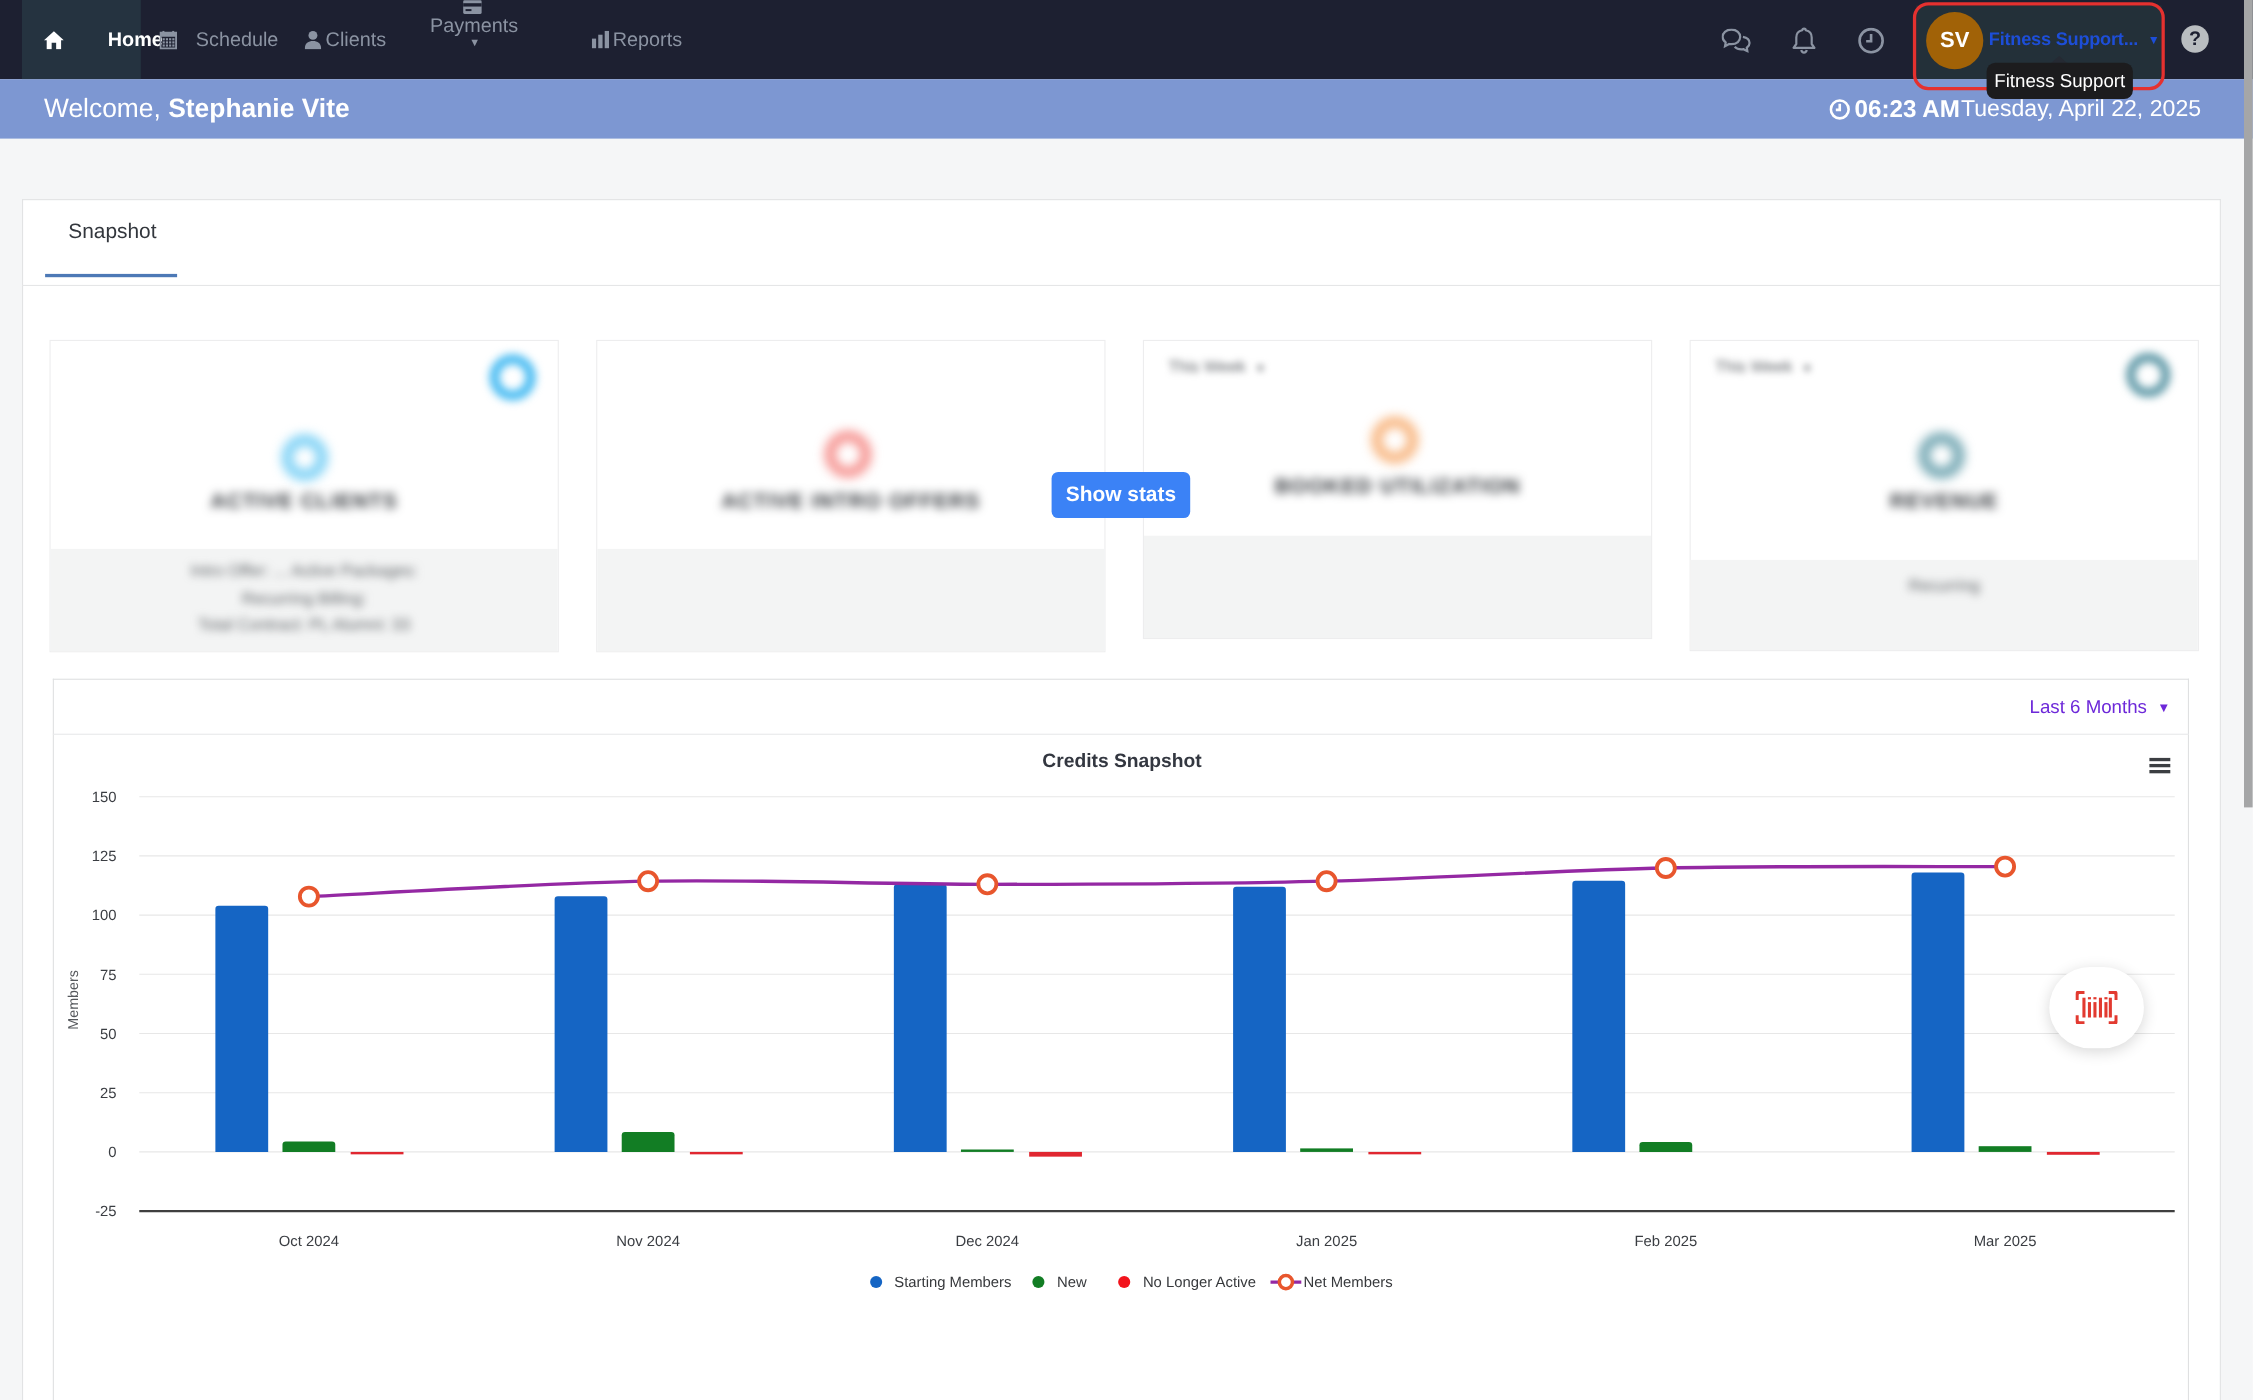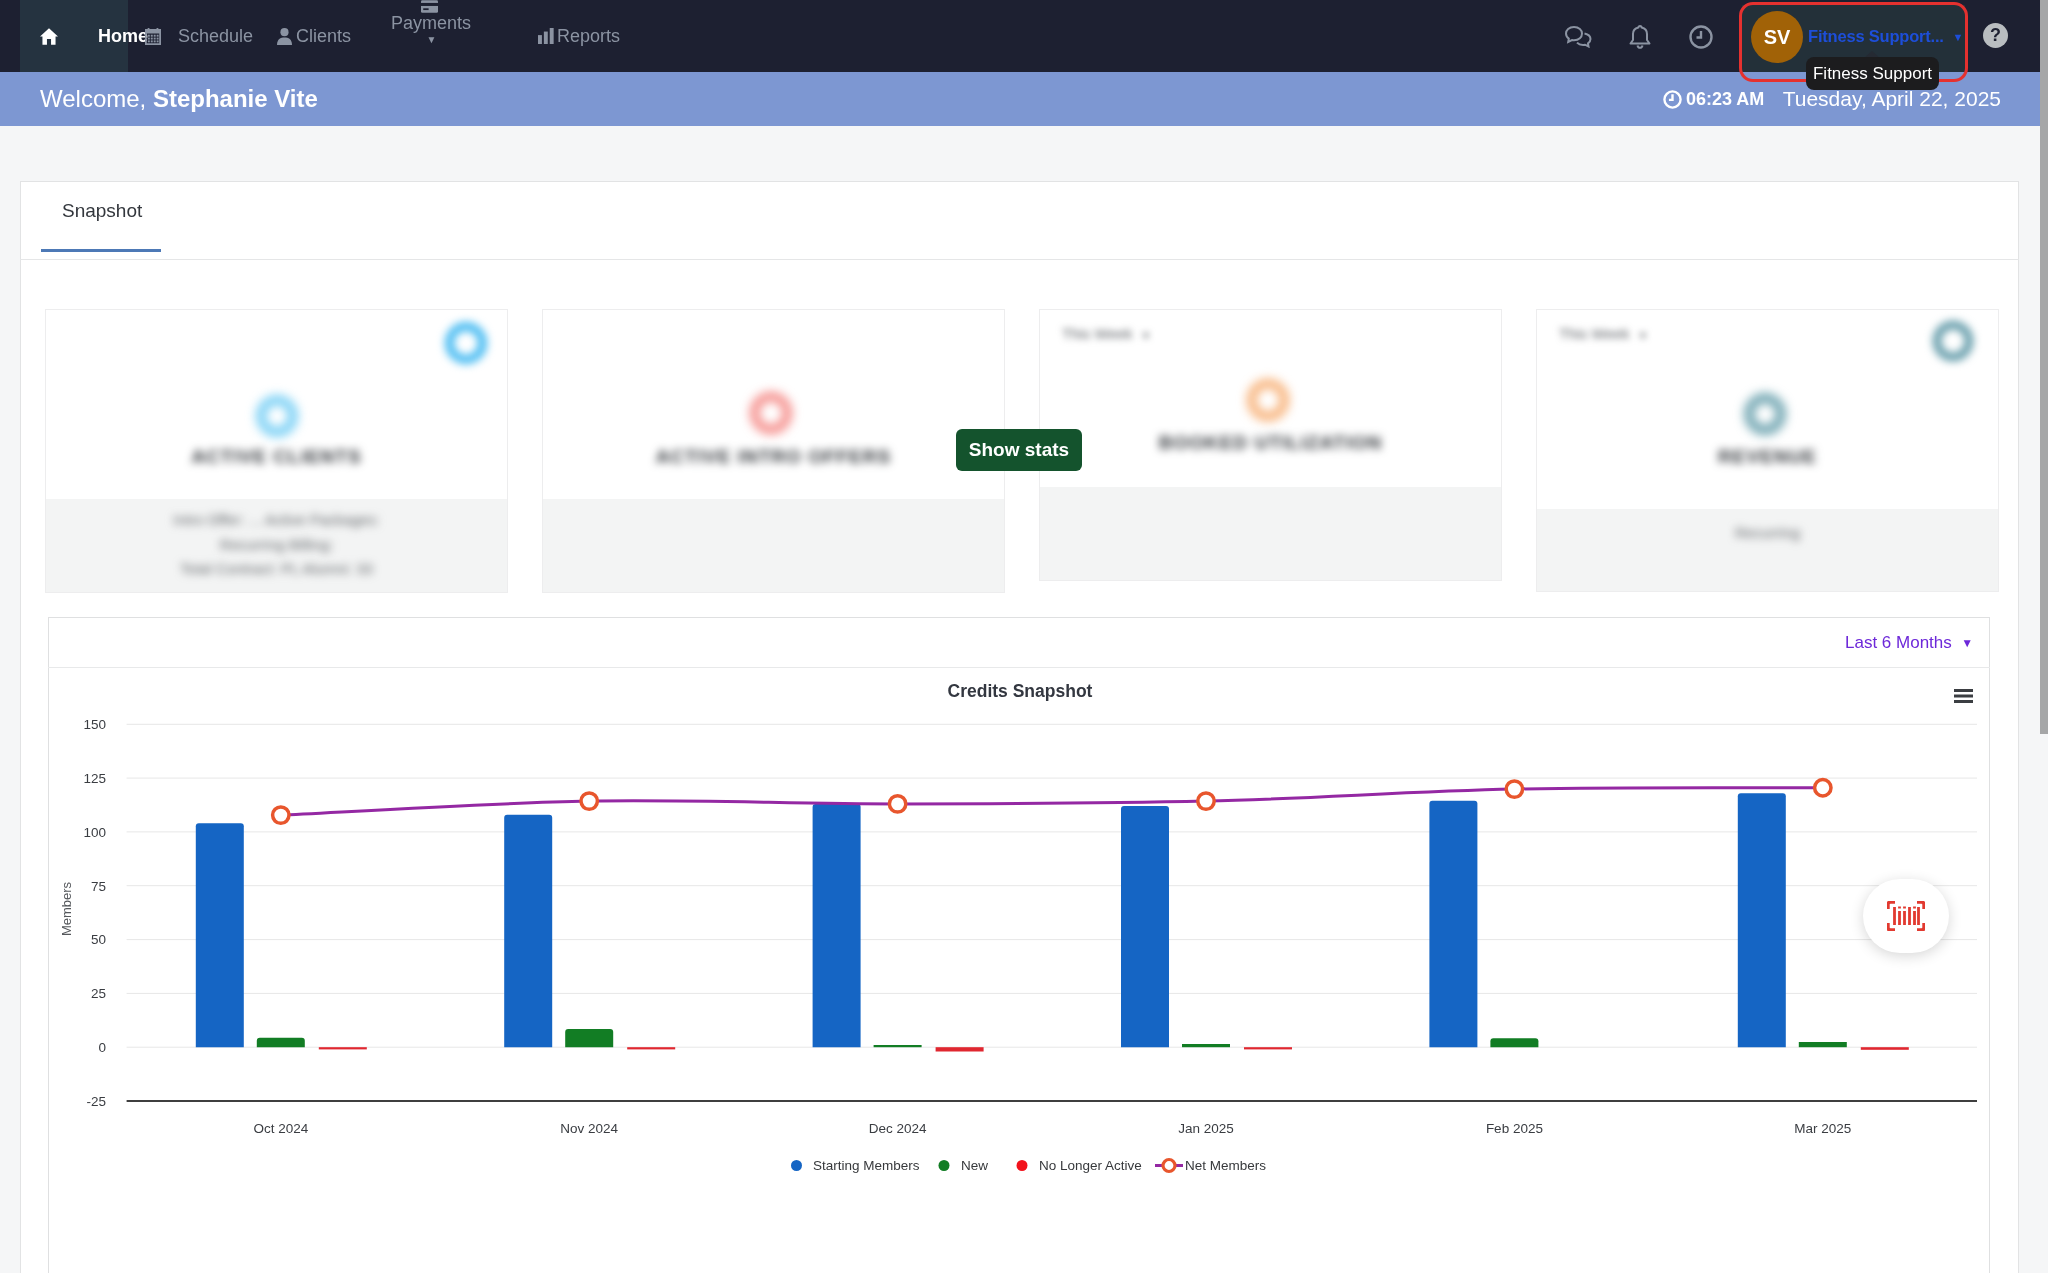--- a/index.html
+++ b/index.html
@@ -31,21 +31,21 @@
 #snaptext { left:62px; top:200px; font-size:19px; color:#33373d; }
 #snapunderline { left:41px; top:249px; width:120px; height:3px; background:#4d79b6; }
 
 
 .statcard { position:absolute; top:309px; width:463px; background:#fff; border:1px solid #ededee; }
 .graysec { position:absolute; left:0; right:0; bottom:0; background:#f3f4f4; }
 .donut { position:absolute; border-radius:50%; }
 .cardtitle { position:absolute; width:100%; text-align:center; font-weight:700; font-size:19px; color:#303439; letter-spacing:1px; filter:blur(4.5px); }
 .thisweek { position:absolute; left:22px; top:15px; font-size:15px; color:#5d6166; filter:blur(3.5px); }
 .blurline { position:absolute; width:100%; text-align:center; font-size:15px; color:#606468; filter:blur(4px); }
-#showstats { left:956px; top:429px; width:126px; height:42px; background:#14532d; border-radius:6px; color:#fff; font-size:19px; font-weight:700; display:flex; align-items:center; justify-content:center; z-index:30; }
+#showstats { left:956px; top:429px; width:126px; height:42px; background:#3b82f6; border-radius:6px; color:#fff; font-size:19px; font-weight:700; display:flex; align-items:center; justify-content:center; z-index:30; }
 
 
 #chartcard { left:48px; top:617px; width:1942px; height:656px; background:#fff; border:1px solid #dfe0e1; border-bottom:none; }
 #l6mrow { left:48px; top:617px; width:1942px; height:51px; border-bottom:1px solid #e8e9ea; }
 #l6mtext { top:617px; height:51px; left:1845px; display:flex; align-items:center; color:#6d28d9; font-size:17px; font-weight:500; }
 
 
 #floatbtn { left:1863px; top:879px; width:86px; height:74px; background:#fff; border-radius:37px; box-shadow:0 3px 14px rgba(0,0,0,0.16); z-index:40; display:flex; align-items:center; justify-content:center; }
 
 
@@ -124,21 +124,21 @@
 <div class="abs" id="tooltiparrow"></div>
 <div class="abs" id="tooltip">Fitness Support</div>
 <div class="abs" id="helpicon">?</div>
 
 <div class="abs" id="bluebar"></div>
 <div class="abs" id="welcome">Welcome,&nbsp;<b>Stephanie Vite</b></div>
 <div class="abs" style="left:1663px;top:90px;"><svg width="19" height="19" viewBox="0 0 24 24">
       <circle cx="12" cy="12" r="10.2" fill="none" stroke="#fff" stroke-width="3"></circle>
       <path d="M12 5.5 L12 12.5 L7.5 12.5" fill="none" stroke="#fff" stroke-width="3"></path>
     </svg></div>
-<div class="abs" style="left:1686px;top:72px;height:54px;display:flex;align-items:center;color:#fff;font-size:18px;font-weight:700;">06:23 AM</div>
+<div class="abs" style="left:1686px;top:72px;height:54px;display:flex;align-items:center;color:#fff;font-size:22px;font-weight:700;">06:23 AM</div>
 <div class="abs" style="right:47px;top:72px;height:54px;display:flex;align-items:center;color:#fff;font-size:21px;">Tuesday, April 22, 2025</div>
 
 <div class="abs" id="outercard"></div>
 <div class="abs" id="snaprow"></div>
 <div class="abs" id="snaptext">Snapshot</div>
 <div class="abs" id="snapunderline"></div>
 
 <div class="statcard" style="left:45px;height:284px;">
 <div class="graysec" style="height:93px;"></div>
 <div class="donut" style="left:211px;top:86px;width:40px;height:40px;border:8px solid #5ec6f3;filter:blur(5.5px);z-index:5;"></div>

